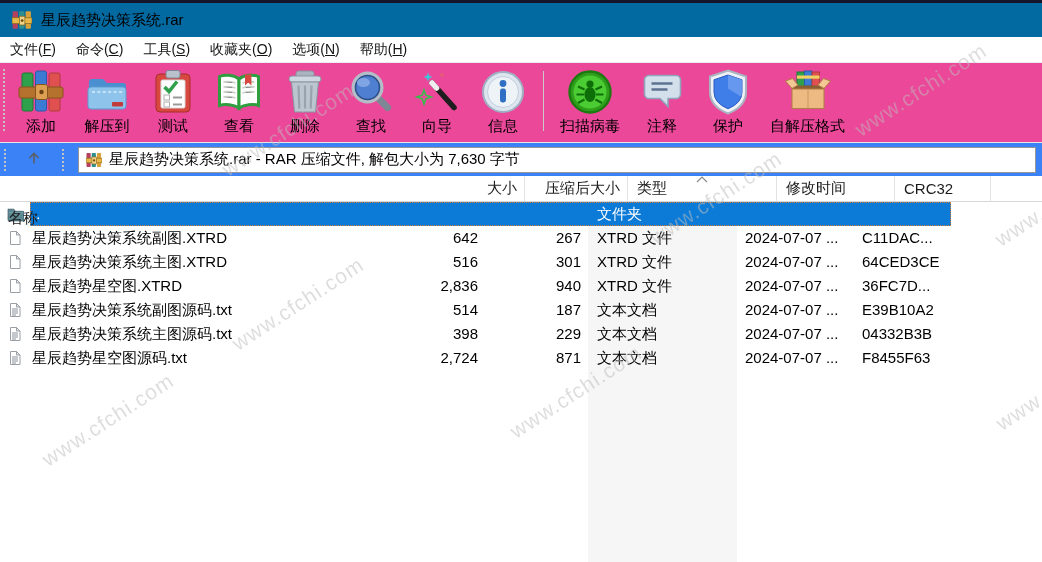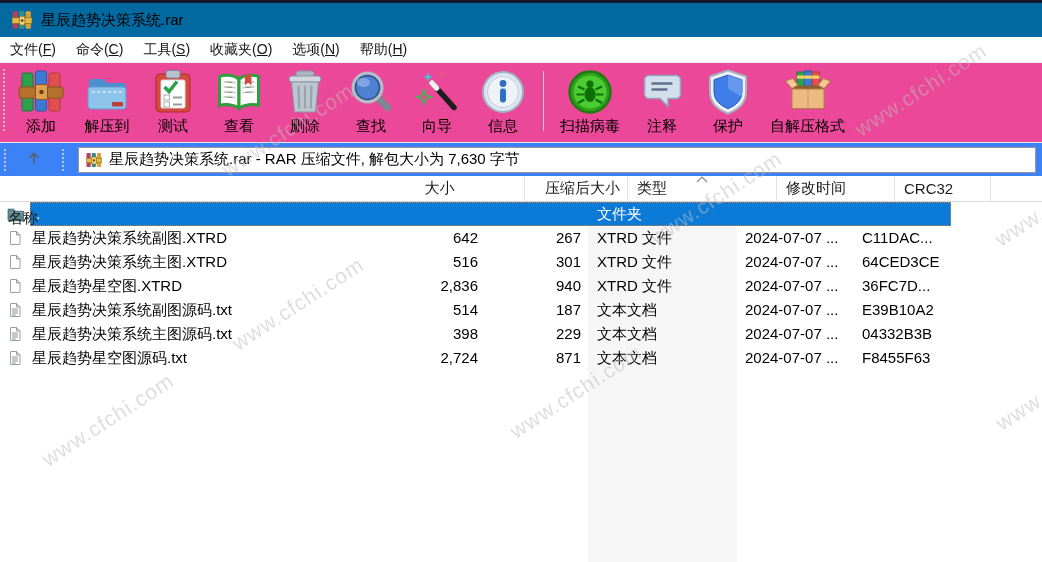--- a/index.html
+++ b/index.html
@@ -263,21 +263,21 @@
         </svg>
       </span>
     <span>星辰趋势决策系统.rar - RAR 压缩文件, 解包大小为 7,630 字节</span>
   </div>
 </div>
 
 <div class="list-header">
     <div class="hcell" style="width: 362px; padding-left: 8px; margin-top: 42px;">
       <span>名称</span>
     </div>
-    <div class="hcell" style="width: 163px; justify-content: center; padding-right: 7px;">
+    <div class="hcell" style="width: 163px; justify-content: flex-end; padding-right: 7px;">
       <span>大小</span>
     </div>
     <div class="hcell" style="width: 103px; justify-content: flex-end; padding-right: 7px;">
       <span>压缩后大小</span>
     </div>
     <div class="hcell" style="width: 149px; padding-left: 9px;">
       <span>类型</span>
       <span class="sort-chevron"><svg width="12" height="7" viewBox="0 0 12 7">
           <path d="M1 6 L6 1 L11 6" stroke="#8a8a8a" fill="none" stroke-width="1.2"></path>
         </svg></span>

